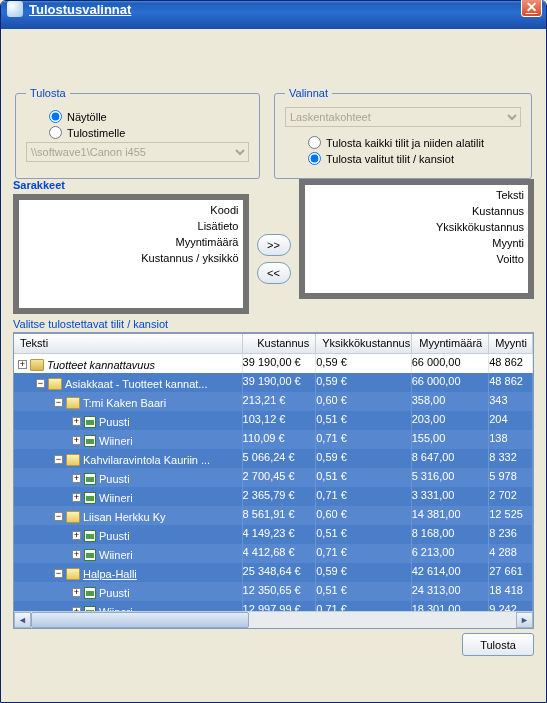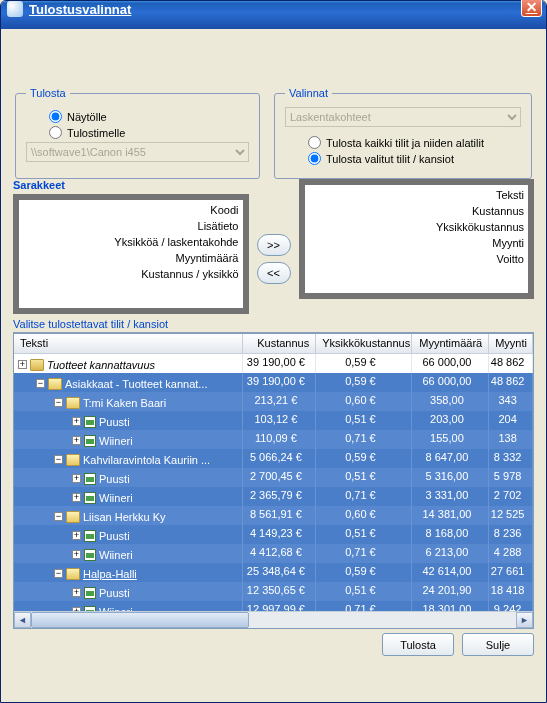--- a/index.html
+++ b/index.html
@@ -158,21 +158,21 @@
   .tree-row.alt {
     background: #5687cf;
   }
   .td {
     border-right: 1px solid #6a94d1;
     padding: 2px 6px 0 0;
     white-space: nowrap;
     overflow: hidden;
   }
   .tree-row.plain .td { border-right-color: #e4e8ee; }
-  .td.right { text-align: center; }
+  .td.right { text-align: left; }
   .td-teksti {
     width: 230px;
     display: flex;
     align-items: center;
     padding-right: 2px;
   }
   .expander {
     width: 9px; height: 9px;
     border: 1px solid #888;
     background: #fff;
@@ -291,21 +291,20 @@
         </div>
       </fieldset>
     </div>
 
     <div class="middle-row">
       <div class="col-block">
         <div class="lbl">Sarakkeet</div>
         <div class="listbox" id="list-available">
             <div>Koodi</div>
             <div>Lisätieto</div>
-            <div>Yksikköä / laskentakohde</div>
             <div>Myyntimäärä</div>
             <div>Kustannus / yksikkö</div>
           </div>
       </div>
       <div class="move-btns">
         <button>&gt;&gt;</button>
         <button>&lt;&lt;</button>
       </div>
       <div class="col-block">
         <div class="listbox" id="list-selected">
@@ -475,21 +474,21 @@
           </div>
           <div class="tree-row alt">
             <div class="td td-teksti">
               <span class="indent" style="width: 58px;"></span>
               <span class="expander">+</span>
               <span class="doc-icon"></span>
               <span style="overflow: hidden; text-overflow: ellipsis;">Puusti</span>
             </div>
             <div class="td right col-kust">12 350,65 €</div>
             <div class="td right col-yks">0,51 €</div>
-            <div class="td right col-myym">24 201,90</div>
+            <div class="td right col-myym">24 313,00</div>
             <div class="td right col-myynti">18 418</div>
           </div>
           <div class="tree-row">
             <div class="td td-teksti">
               <span class="indent" style="width: 58px;"></span>
               <span class="expander">+</span>
               <span class="doc-icon"></span>
               <span style="overflow: hidden; text-overflow: ellipsis;">Wiineri</span>
             </div>
             <div class="td right col-kust">12 997,99 €</div>
@@ -502,17 +501,16 @@
         <div class="arrow">◄</div>
         <div class="track">
           <div class="thumb"></div>
         </div>
         <div class="arrow">►</div>
       </div>
     </div>
 
     <div class="footer">
       <button>Tulosta</button>
-      <button>Sulje</button>
     </div>
 
   </div>
 </div>
 
 </body></html>

